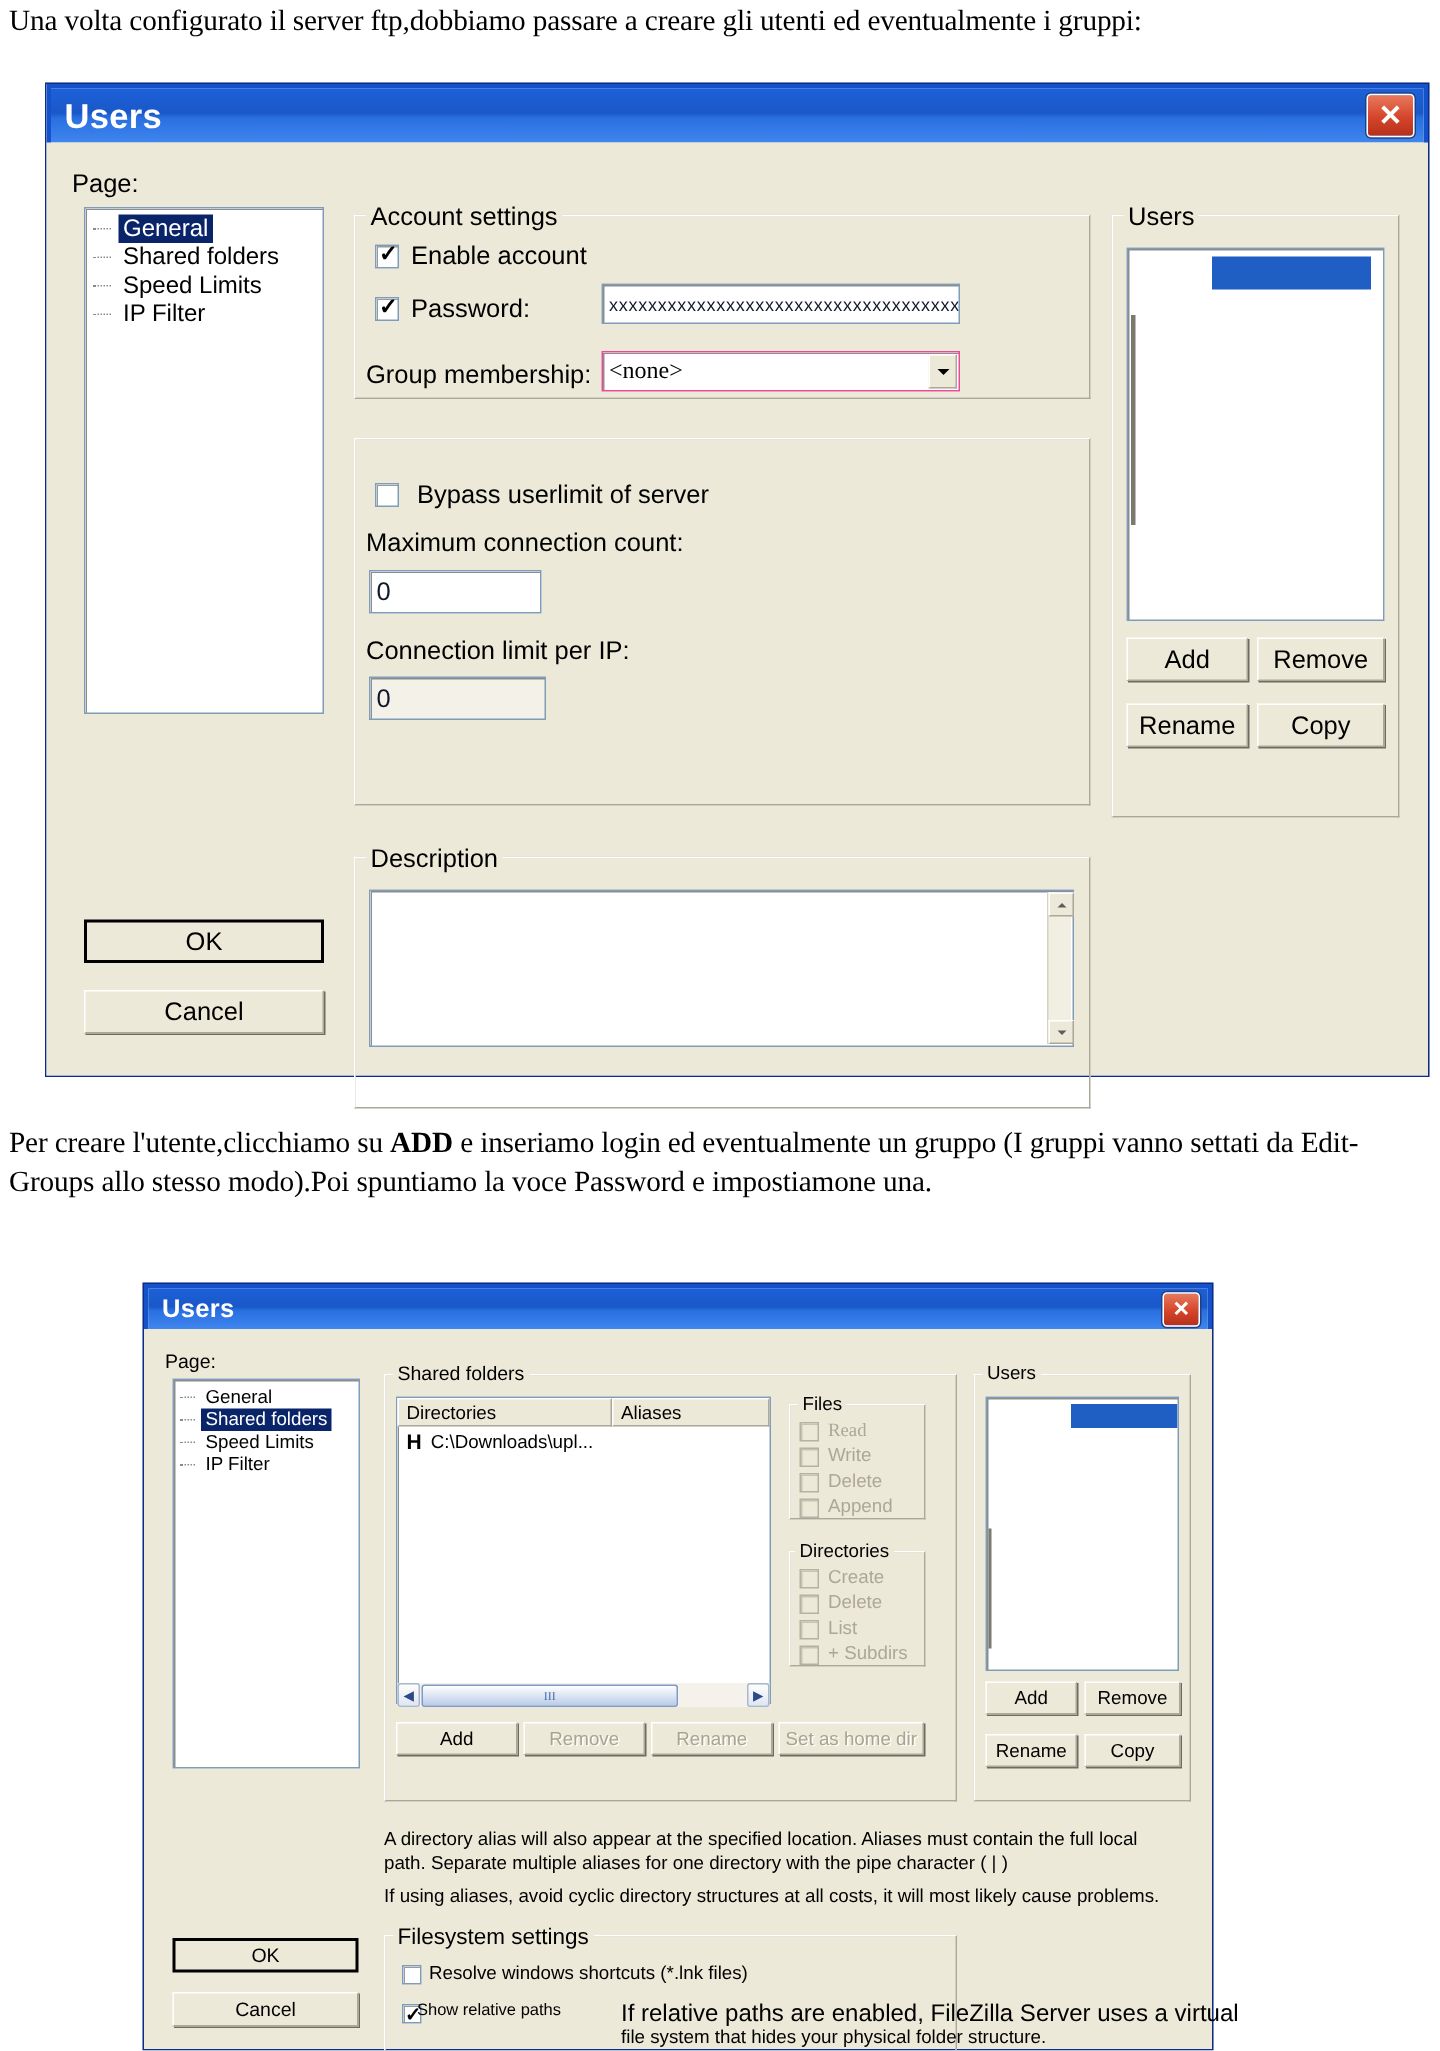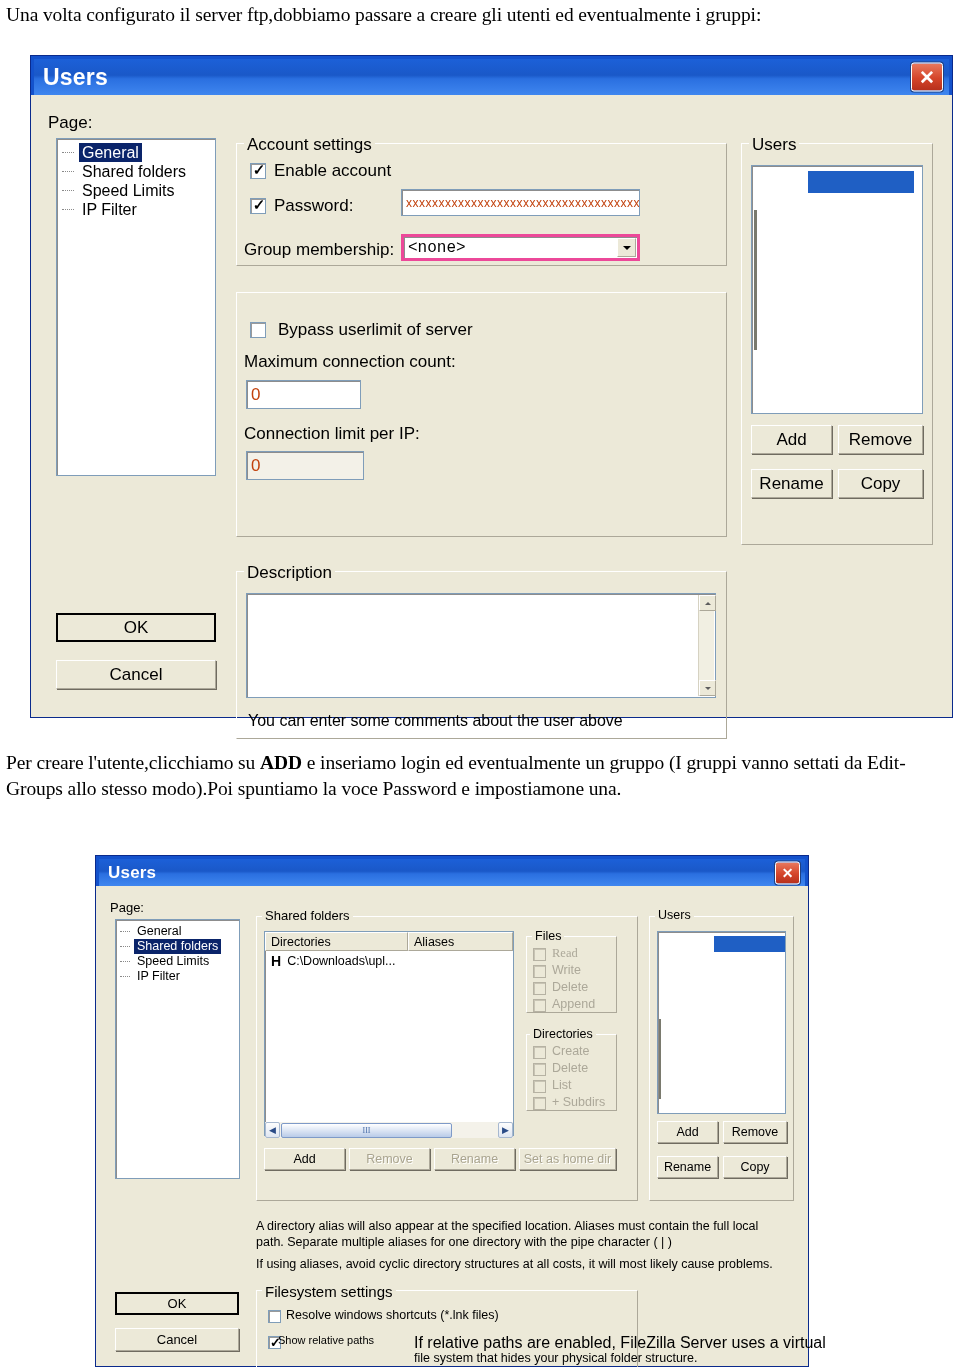--- a/index.html
+++ b/index.html
@@ -106,37 +106,37 @@
     white-space:nowrap;cursor:pointer;color:#000;
   }
   .tree-item .dash{
     position:absolute;left:5px;top:9px;width:12px;
     border-top:1px dotted #8a8a8a;
   }
   .tree-item .txt{display:inline-block;padding:0 3px;}
   .tree-item.sel .txt{background:#0a246a;color:#ffffff;}
   .combo{
     position:absolute;box-sizing:border-box;background:#fff;
-    border:3px solid #ec4899;box-shadow:inset 1px 1px 0 #8d8d8d;
-    font-family:Liberation Mono, monospace;cursor:pointer;
+    border:1px solid #ec4899;box-shadow:inset 1px 1px 0 #8d8d8d;
+    font-family:Liberation Serif, serif;cursor:pointer;
   }
   .combo .val{position:absolute;left:4px;top:0;bottom:0;display:flex;align-items:center;}
   .combo .arrow{
     position:absolute;right:1px;top:1px;bottom:1px;width:17px;
     background:#ece9d8;border:1px solid #aca899;
     border-top-color:#fff;border-left-color:#fff;
     display:flex;align-items:center;justify-content:center;
   }
   .tri-down{width:0;height:0;border-left:4px solid transparent;border-right:4px solid transparent;border-top:4px solid #000;}
   .txtfield{
     position:absolute;box-sizing:border-box;background:#fff;
     border:1px solid #7f9db9;box-shadow:inset 1px 1px 0 #8d8d8d;
     font-family:"Liberation Sans", sans-serif;
     display:flex;align-items:center;padding-left:4px;
-    color:#c2410c;overflow:hidden;white-space:nowrap;cursor:text;
+    color:#0f172a;overflow:hidden;white-space:nowrap;cursor:text;
   }
   .pw{letter-spacing:0.5px;font-family:"Liberation Sans",sans-serif;}
   .vscroll{
     position:absolute;right:1px;top:1px;bottom:1px;width:15px;
     background:#f1efe2;border-left:1px solid #d6d2c2;
   }
   .vscroll .sb{
     position:absolute;left:0;width:15px;height:14px;background:#ece9d8;
     border:1px solid #aca899;border-top-color:#fff;border-left-color:#fff;
     display:flex;align-items:center;justify-content:center;cursor:pointer;
@@ -269,21 +269,20 @@
     <div class="sunken" style="left:215px;top:498px;width:470px;height:105px;">
       <div class="vscroll">
         <div class="sb up">
             <i class="tri-up-s"></i>
           </div>
         <div class="sb dn">
             <i class="tri-dn-s"></i>
           </div>
       </div>
     </div>
-    <div class="helptext" style="left:217px;top:617px;font-size:16px;">You can enter some comments about the user above</div>
 
     <div class="group" style="left:710px;top:48px;width:192px;height:402px;"></div>
     <div class="group-title" style="left:718px;top:40px;font-size:17px;">Users</div>
 
     <div class="listbox" style="left:720px;top:70px;width:172px;height:249px;">
       <div class="sel-bar" style="left:56px;top:5px;width:106px;height:22px;"></div>
       <div style="position:absolute;left:2px;top:44px;width:3px;height:140px;background:#7a7a6e;"></div>
     </div>
 
     <div class="btn" style="left:720px;top:330px;width:81px;height:29px;font-size:17px;">Add</div>

